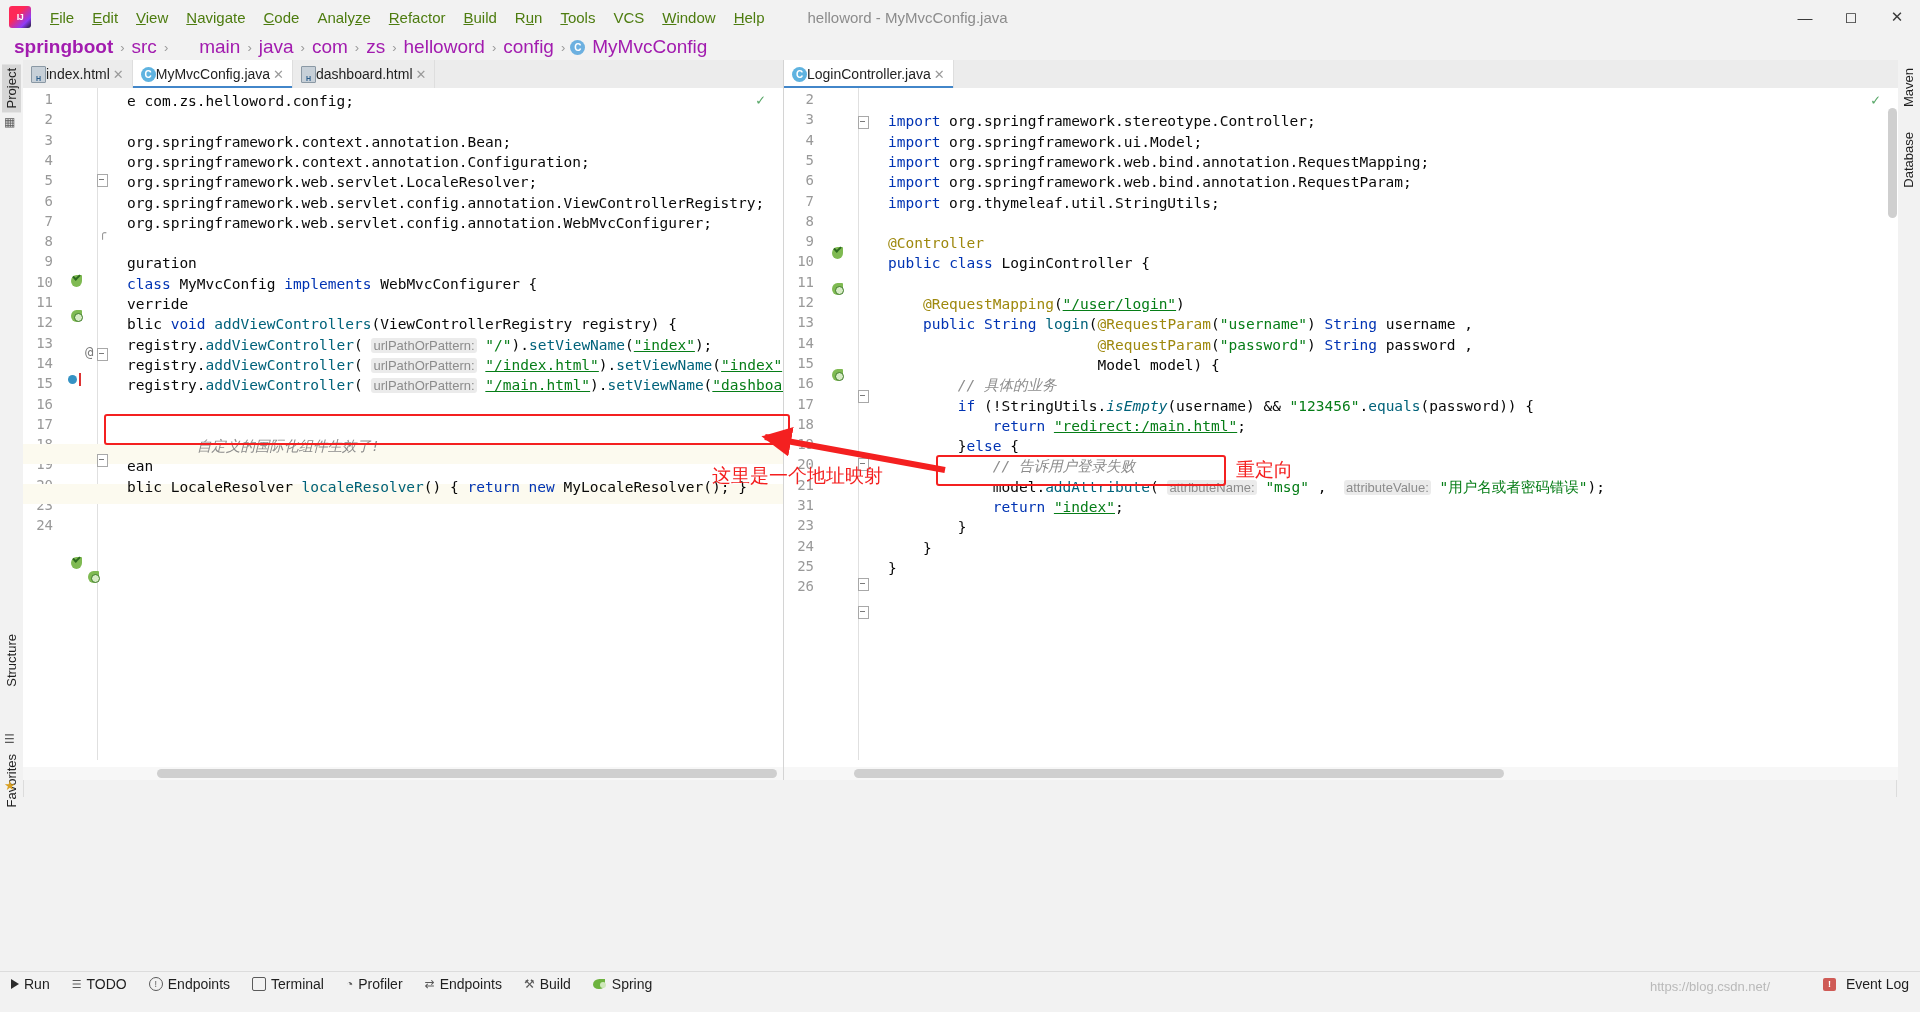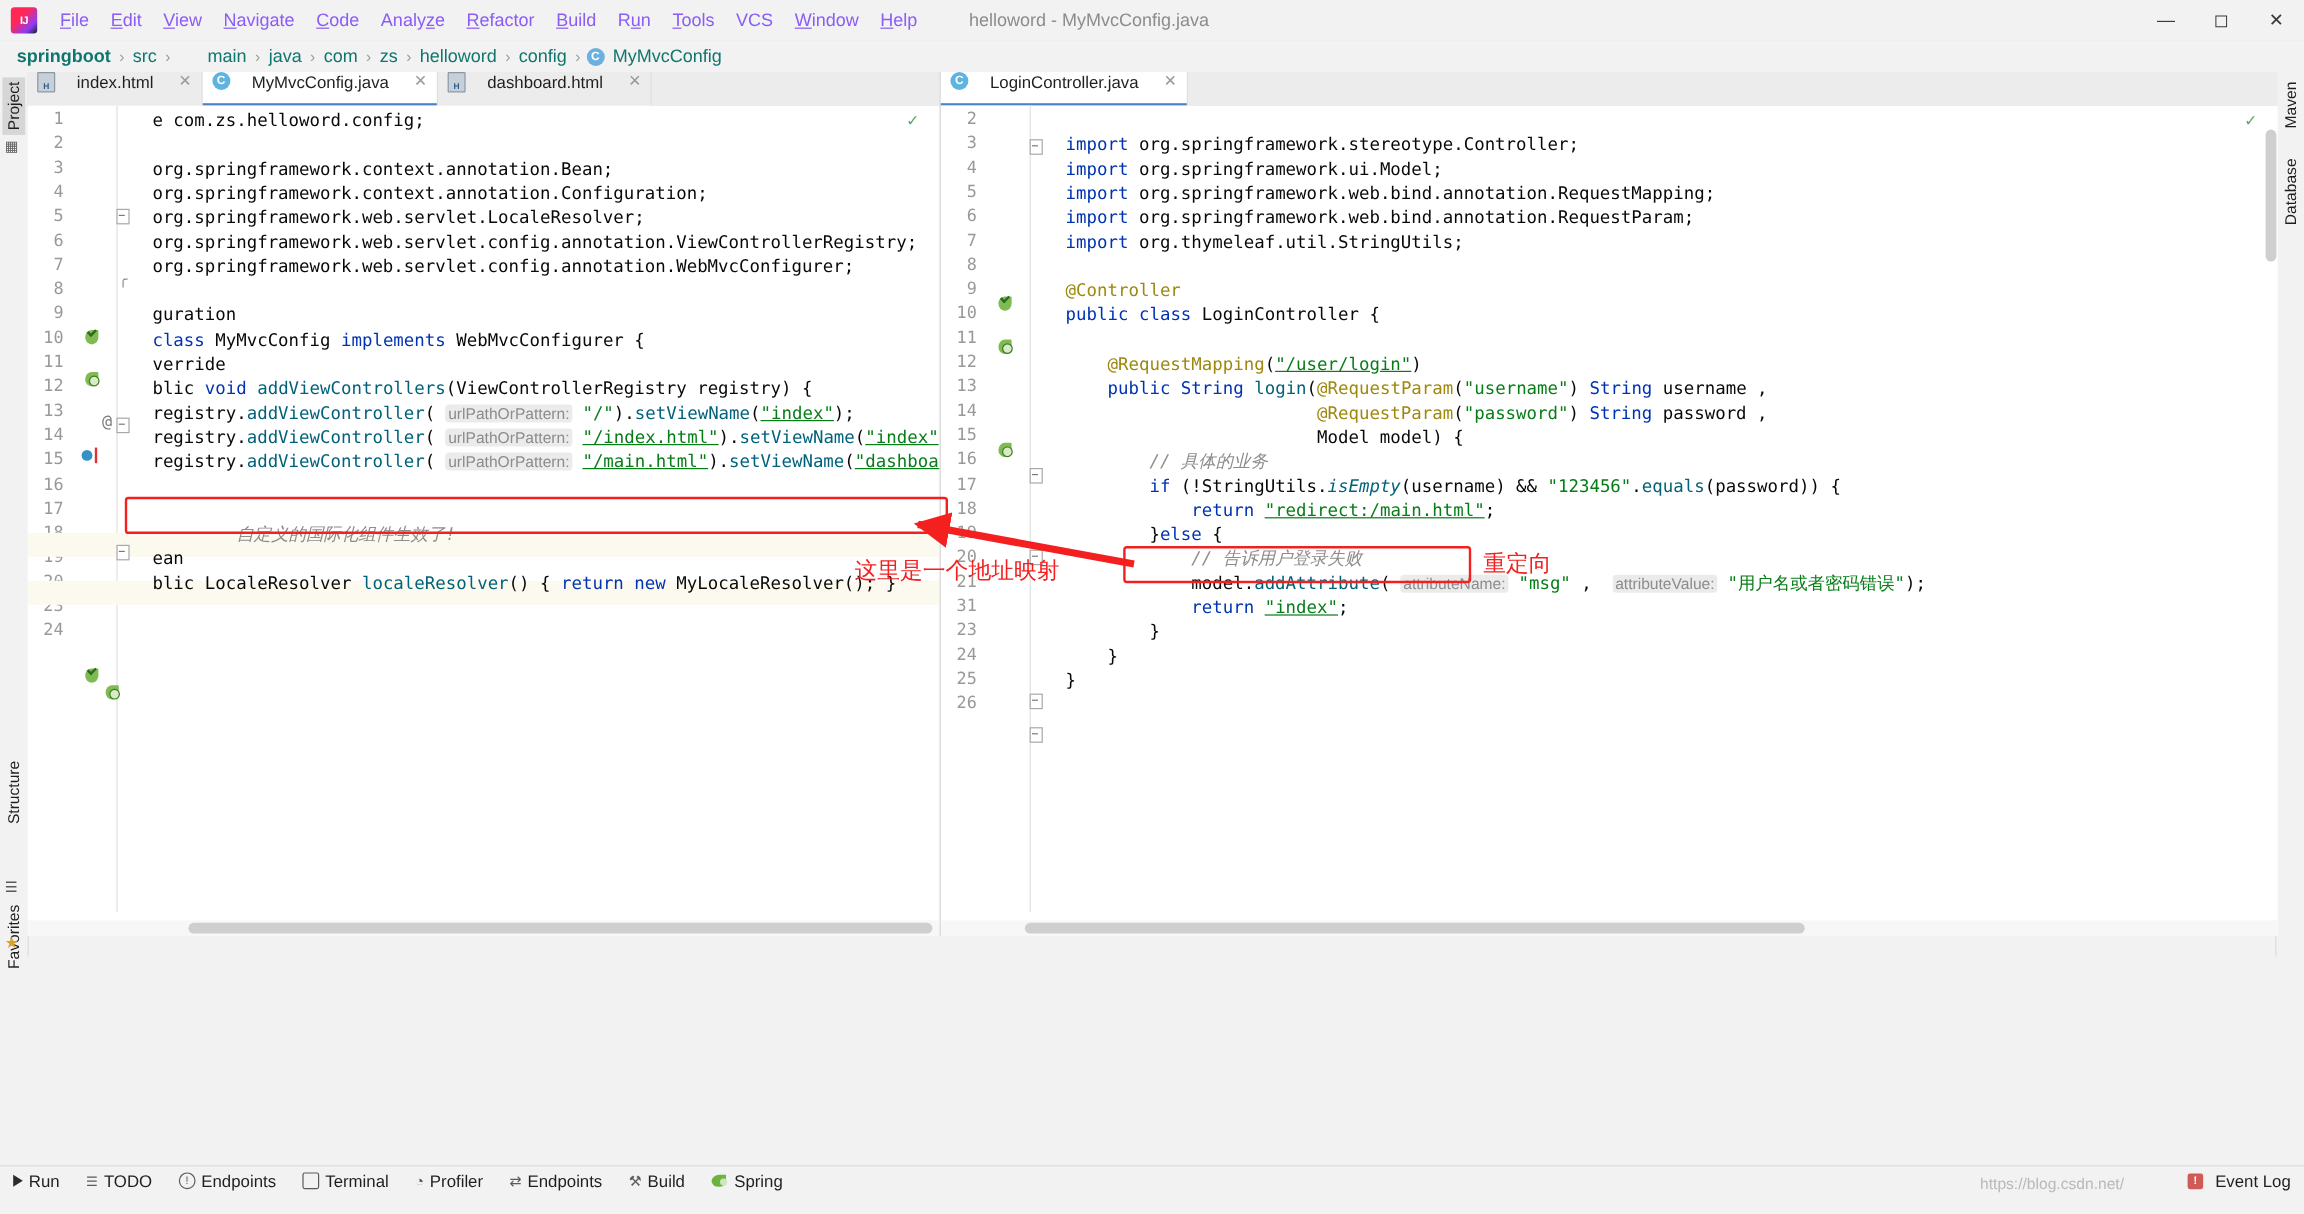--- a/index.html
+++ b/index.html
@@ -25,21 +25,21 @@
     overflow:hidden;
   }
   .app-logo:after{
     content:"IJ";position:absolute;left:0;top:0;width:100%;height:100%;
     color:#fff;font-size:9px;font-weight:bold;
     display:flex;align-items:center;justify-content:center;
     letter-spacing:-0.5px;
   }
   .menu{display:flex;align-items:center;height:34px;}
   .menu-item{
-    padding:4px 9px;font-size:15px;color:#8b5cf6;cursor:default;
+    padding:4px 9px;font-size:15px;color:#4d7c0f;cursor:default;
     white-space:nowrap;
   }
   .menu-item .mn{text-decoration:underline;}
   .win-title{
     margin-left:34px;color:#8c8c8c;font-size:15px;white-space:nowrap;
   }
   .win-ctrls{
     position:absolute;right:0;top:0;height:34px;display:flex;align-items:center;
   }
   .win-btn{
@@ -47,21 +47,21 @@
     color:#3a3a3a;font-size:15px;
   }
 
   
   .navbar{
     position:absolute;left:0;top:34px;width:1920px;height:26px;
     background:#f2f2f2;display:flex;align-items:center;
     border-bottom:1px solid #ececec;
   }
   .crumbs{display:flex;align-items:center;margin-left:12px;}
-  .crumb{font-size:15px;color:#0f766e;white-space:nowrap;padding:1px 2px;}
+  .crumb{font-size:19px;color:#a21caf;white-space:nowrap;padding:1px 2px;}
   .crumb.bold{font-weight:bold;}
   .crumb-sep{color:#9b9b9b;margin:0 5px;font-size:13px;}
   .crumb-ico{
     width:15px;height:15px;border-radius:50%;background:#6cb0e0;
     color:#fff;font-size:10px;display:inline-flex;align-items:center;
     justify-content:center;margin-right:5px;flex:none;font-weight:bold;
   }
   .nav-right{
     position:absolute;right:6px;top:0;height:26px;display:flex;align-items:center;gap:5px;
   }
@@ -123,21 +123,21 @@
     background:#f2f2f2;border-left:1px solid #dcdcdc;
   }
 
   
   .tabbar{
     position:absolute;left:23px;top:60px;width:760px;height:28px;
     background:#ececec;display:flex;align-items:stretch;
     border-bottom:1px solid #d4d4d4;
   }
   .tab{
-    display:flex;align-items:flex-start;gap:18px;padding:0 8px;
+    display:flex;align-items:center;gap:0;padding:0 8px;
     font-size:14px;color:#1f1f1f;white-space:nowrap;background:#ececec;
     border-right:1px solid #dedede;position:relative;
   }
   .tab.active{background:#ffffff;}
   .tab.active:after{
     content:"";position:absolute;left:0;bottom:0;width:100%;height:2px;background:#4286c9;
   }
   .tab-x{color:#9a9a9a;font-size:13px;margin-left:3px;}
   .ico-html{
     width:13px;height:15px;background:#c7d0d8;border:1px solid #8a98a4;

